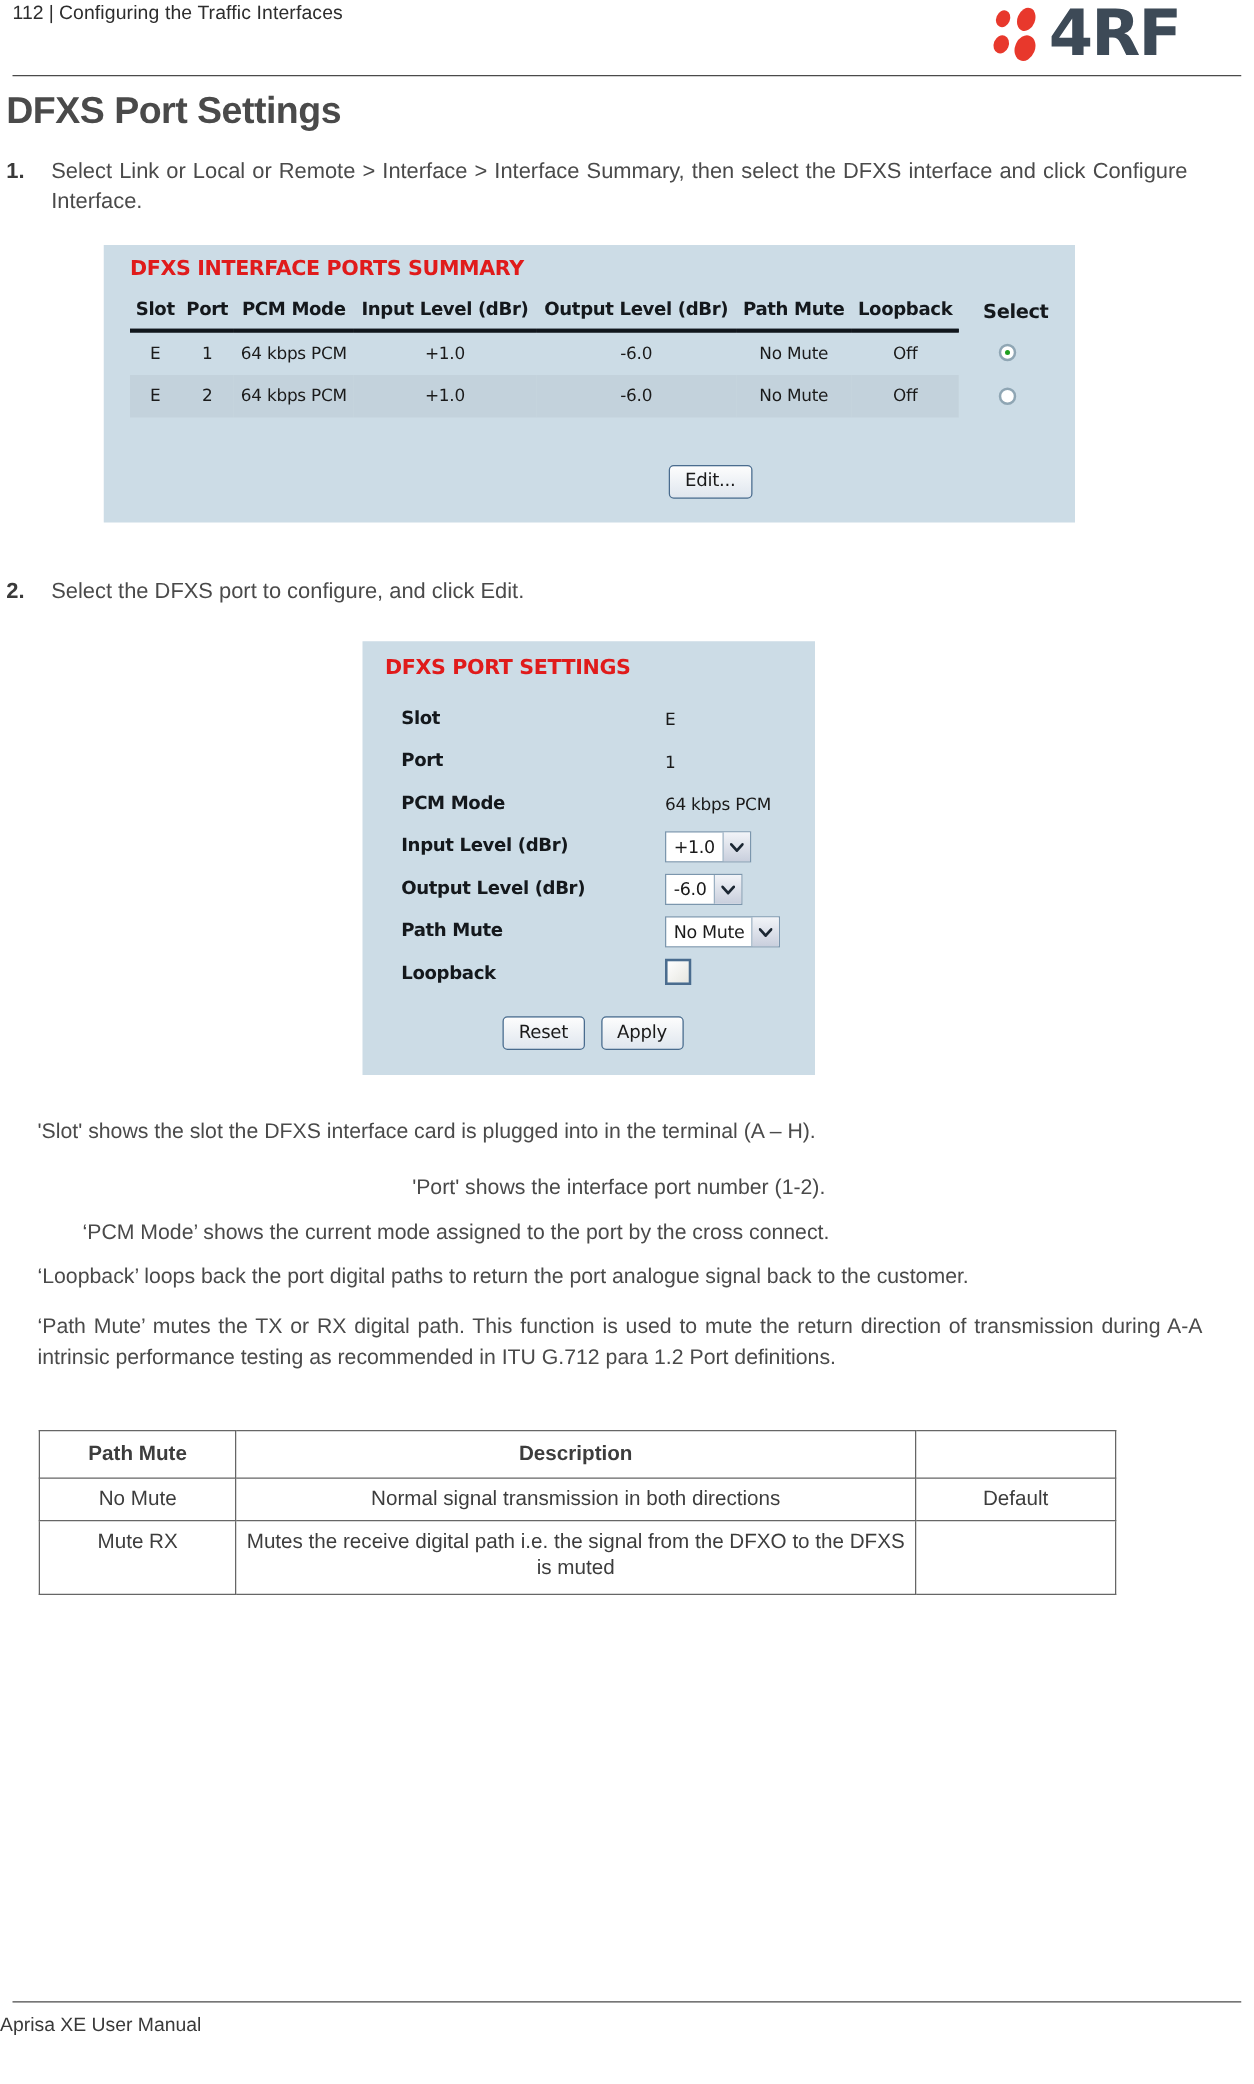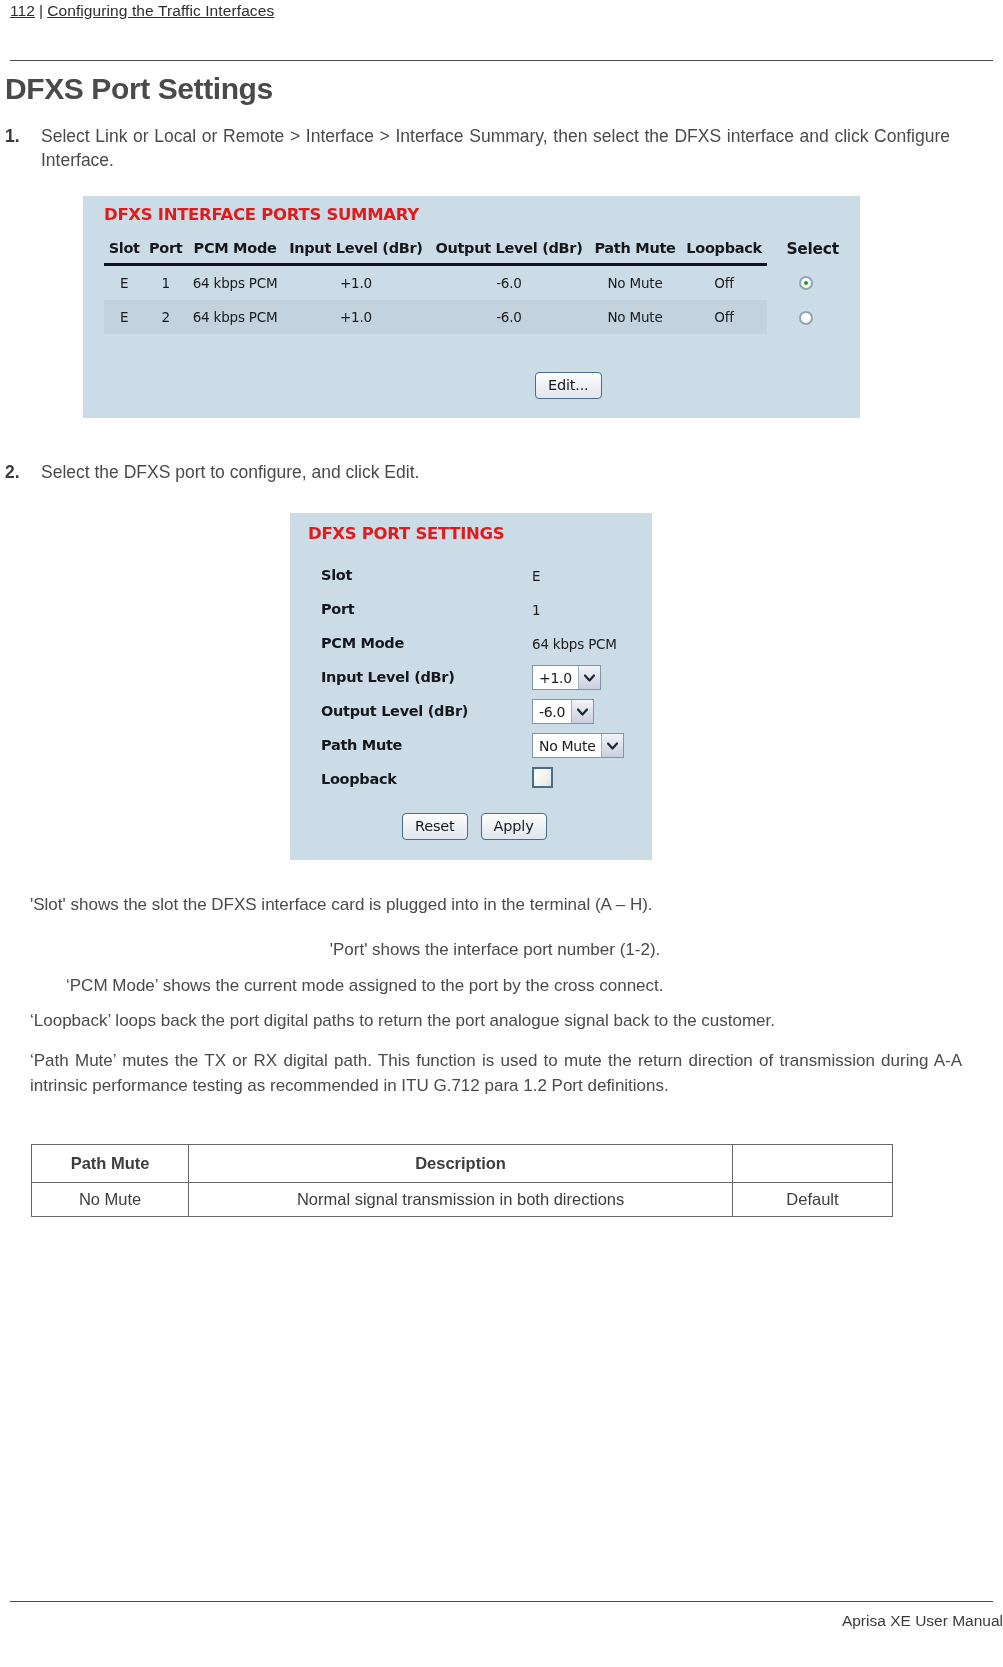--- a/index.html
+++ b/index.html
@@ -24,21 +24,20 @@
     height: 62px;
   }
   .header-text {
     position: absolute;
     left: 10px;
     top: 2px;
     font-size: 15.5px;
     color: #2d2d2d;
     letter-spacing: 0.1px;
     white-space: nowrap;
-    text-decoration: underline;
   }
   .header-text .pipe { padding: 0 4px; }
 
   .header-rule {
     position: absolute;
     left: 10px;
     top: 60px;
     width: 983px;
     height: 1px;
     background: #4a4a4a;
@@ -345,33 +344,42 @@
     top: 1601px;
     width: 983px;
     height: 1px;
     background: #4a4a4a;
   }
   .footer-text {
     position: absolute;
     left: 0;
     top: 1612px;
     width: 1003px;
-    text-align: right;
+    text-align: left;
     font-size: 15.5px;
     color: #3a3a3a;
   }
 </style>
 </head>
 <body>
 
 <div class="page-header">
   <div class="header-text">
     <span>112</span><span class="pipe">|</span><span>Configuring the Traffic Interfaces</span>
   </div>
 
+  <div class="logo">
+    <div class="logo-dots">
+      <span class="dot d1"></span>
+      <span class="dot d2"></span>
+      <span class="dot d3"></span>
+      <span class="dot d4"></span>
+    </div>
+    <div class="logo-word">4RF</div>
+  </div>
 
   <div class="header-rule"></div>
 </div>
 
 <div class="section-title">DFXS Port Settings</div>
 
 <div class="step step-1">
   <span class="num">1.</span>
   <span class="txt">Select Link or Local or Remote &gt; Interface &gt; Interface Summary, then select the DFXS interface and click Configure Interface.</span>
 </div>
@@ -514,17 +522,22 @@
       <th class="c-desc">Description</th>
       <th class="c-def"></th>
     </tr>
   </thead>
   <tbody>
     <tr>
       <td class="c-mode">No Mute</td>
       <td class="c-desc">Normal signal transmission in both directions</td>
       <td class="c-def">Default</td>
     </tr>
+    <tr class="r-mute">
+      <td class="c-mode">Mute RX</td>
+      <td class="c-desc">Mutes the receive digital path i.e. the signal from the DFXO to the DFXS is muted</td>
+      <td class="c-def"></td>
+    </tr>
   </tbody>
 </table>
 
 <div class="footer-rule"></div>
 <div class="footer-text">Aprisa XE User Manual</div>
 
 </body></html>

